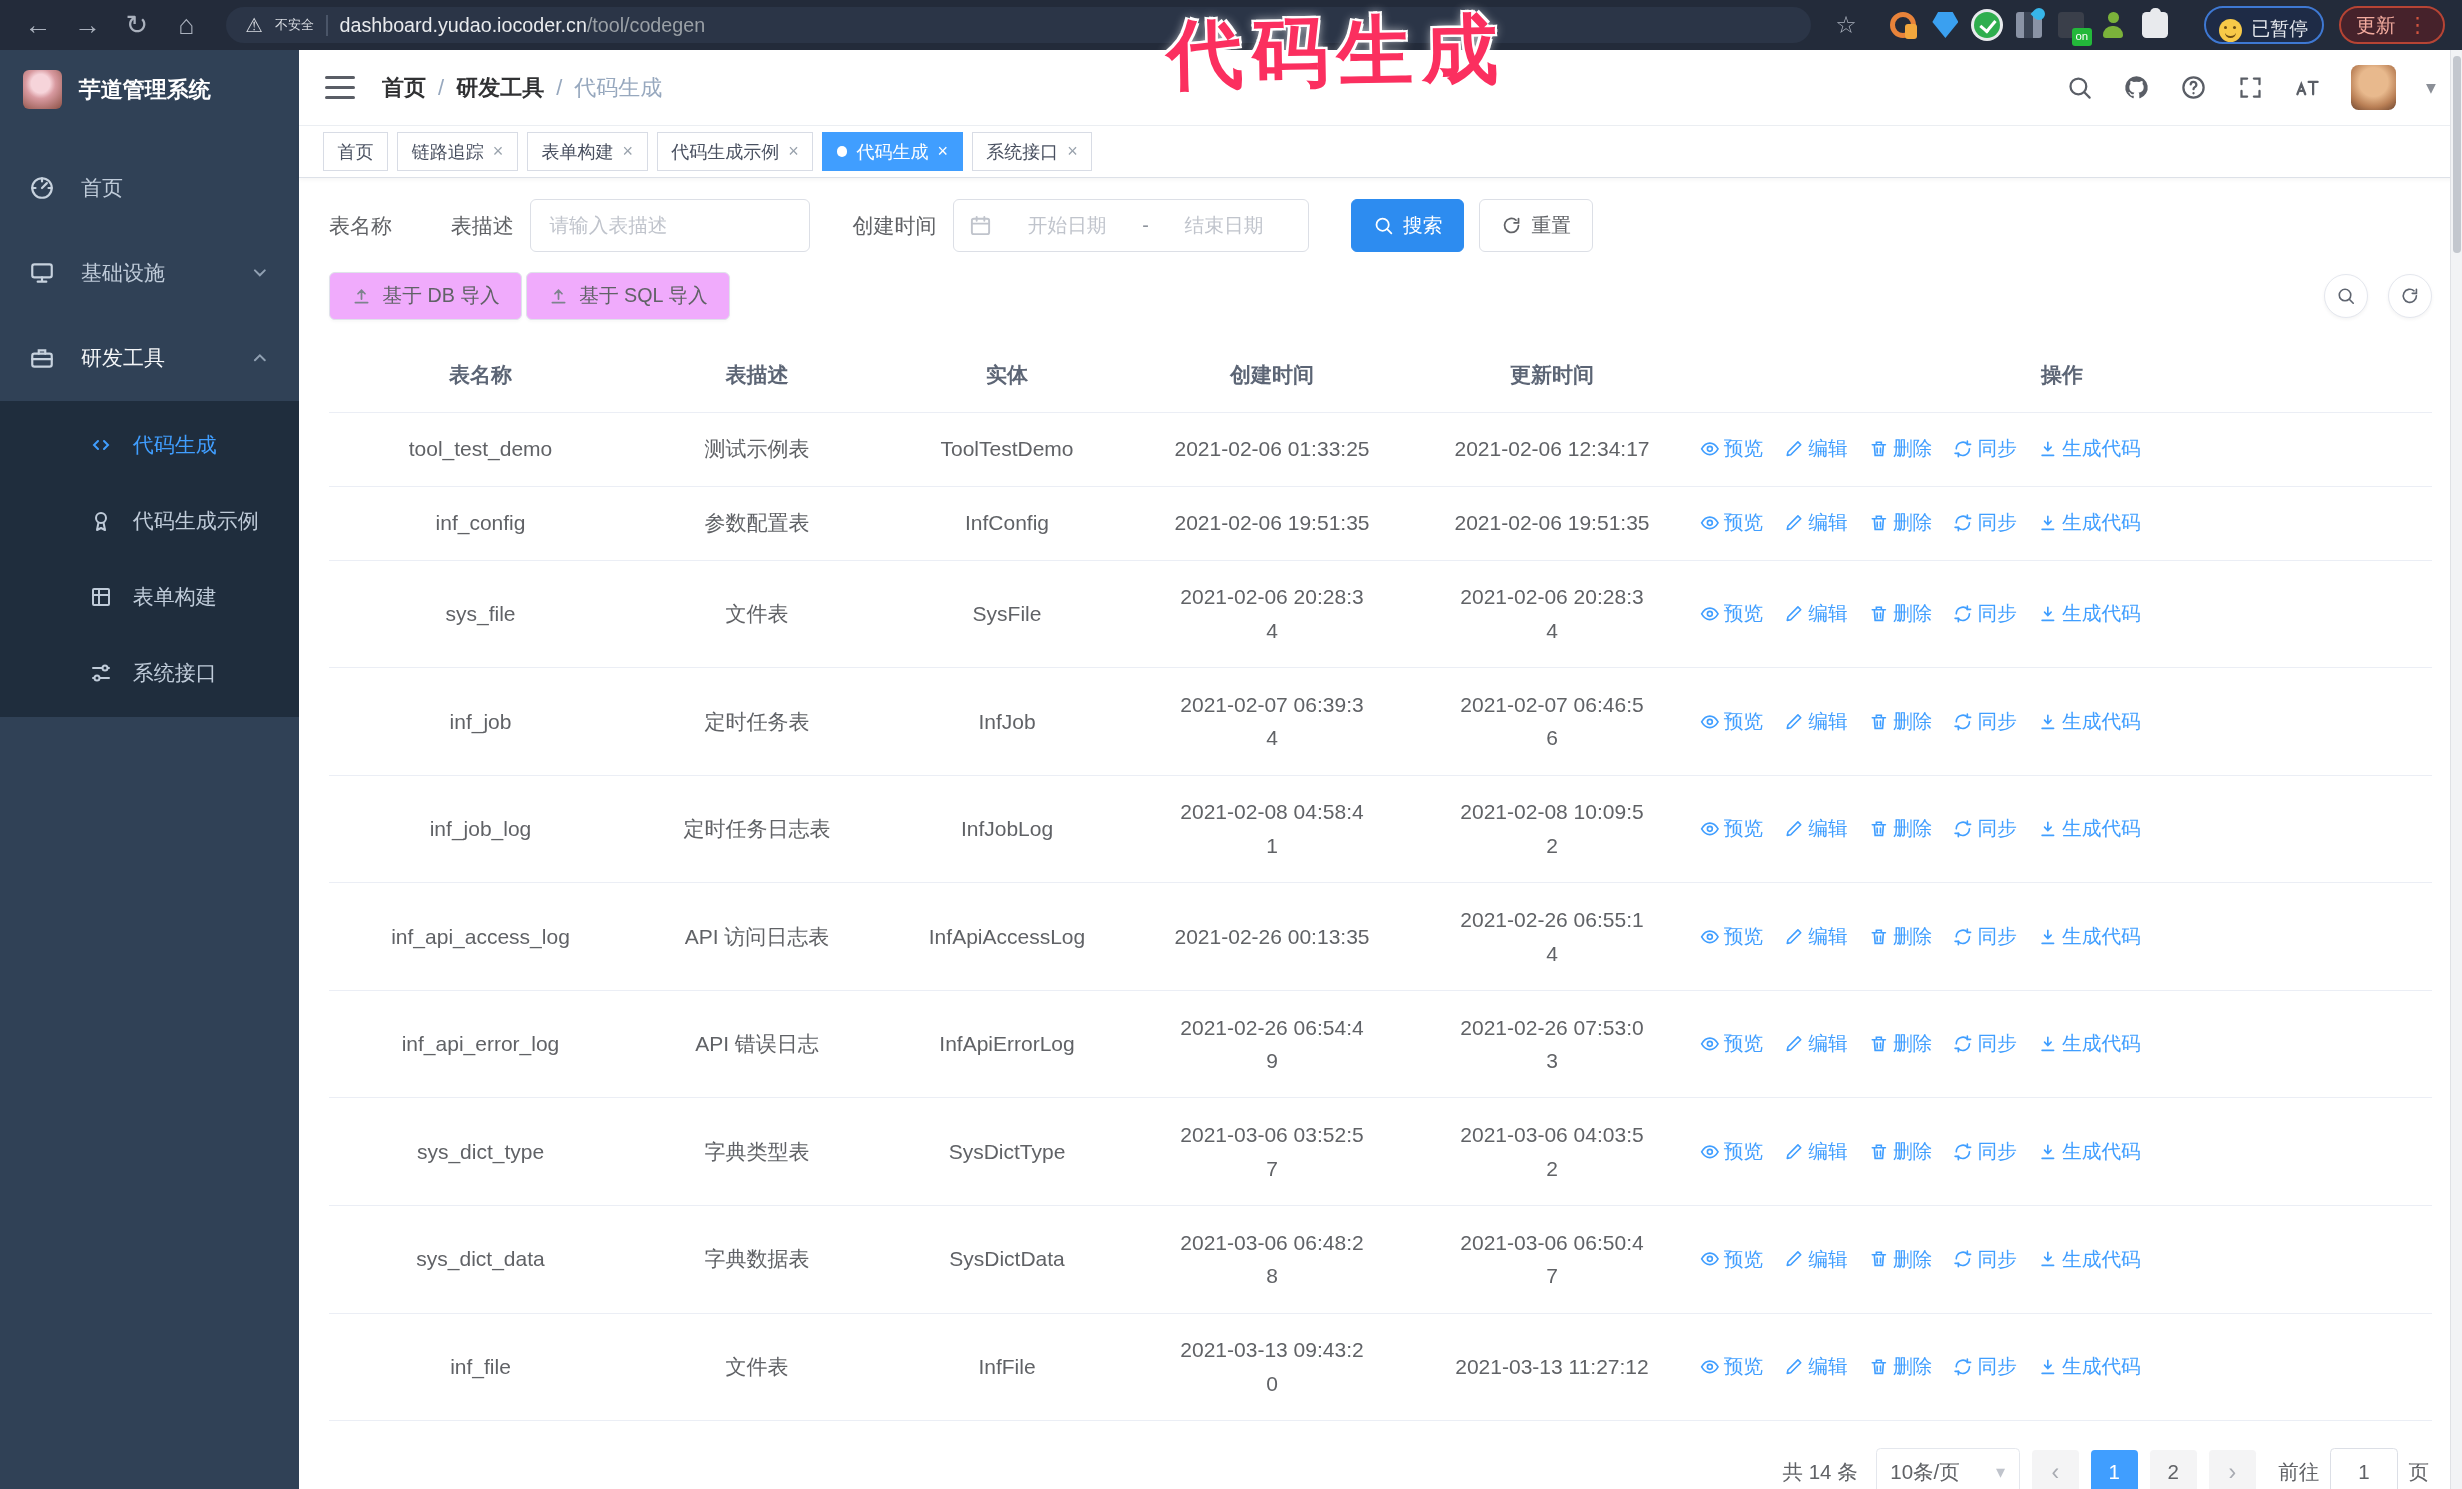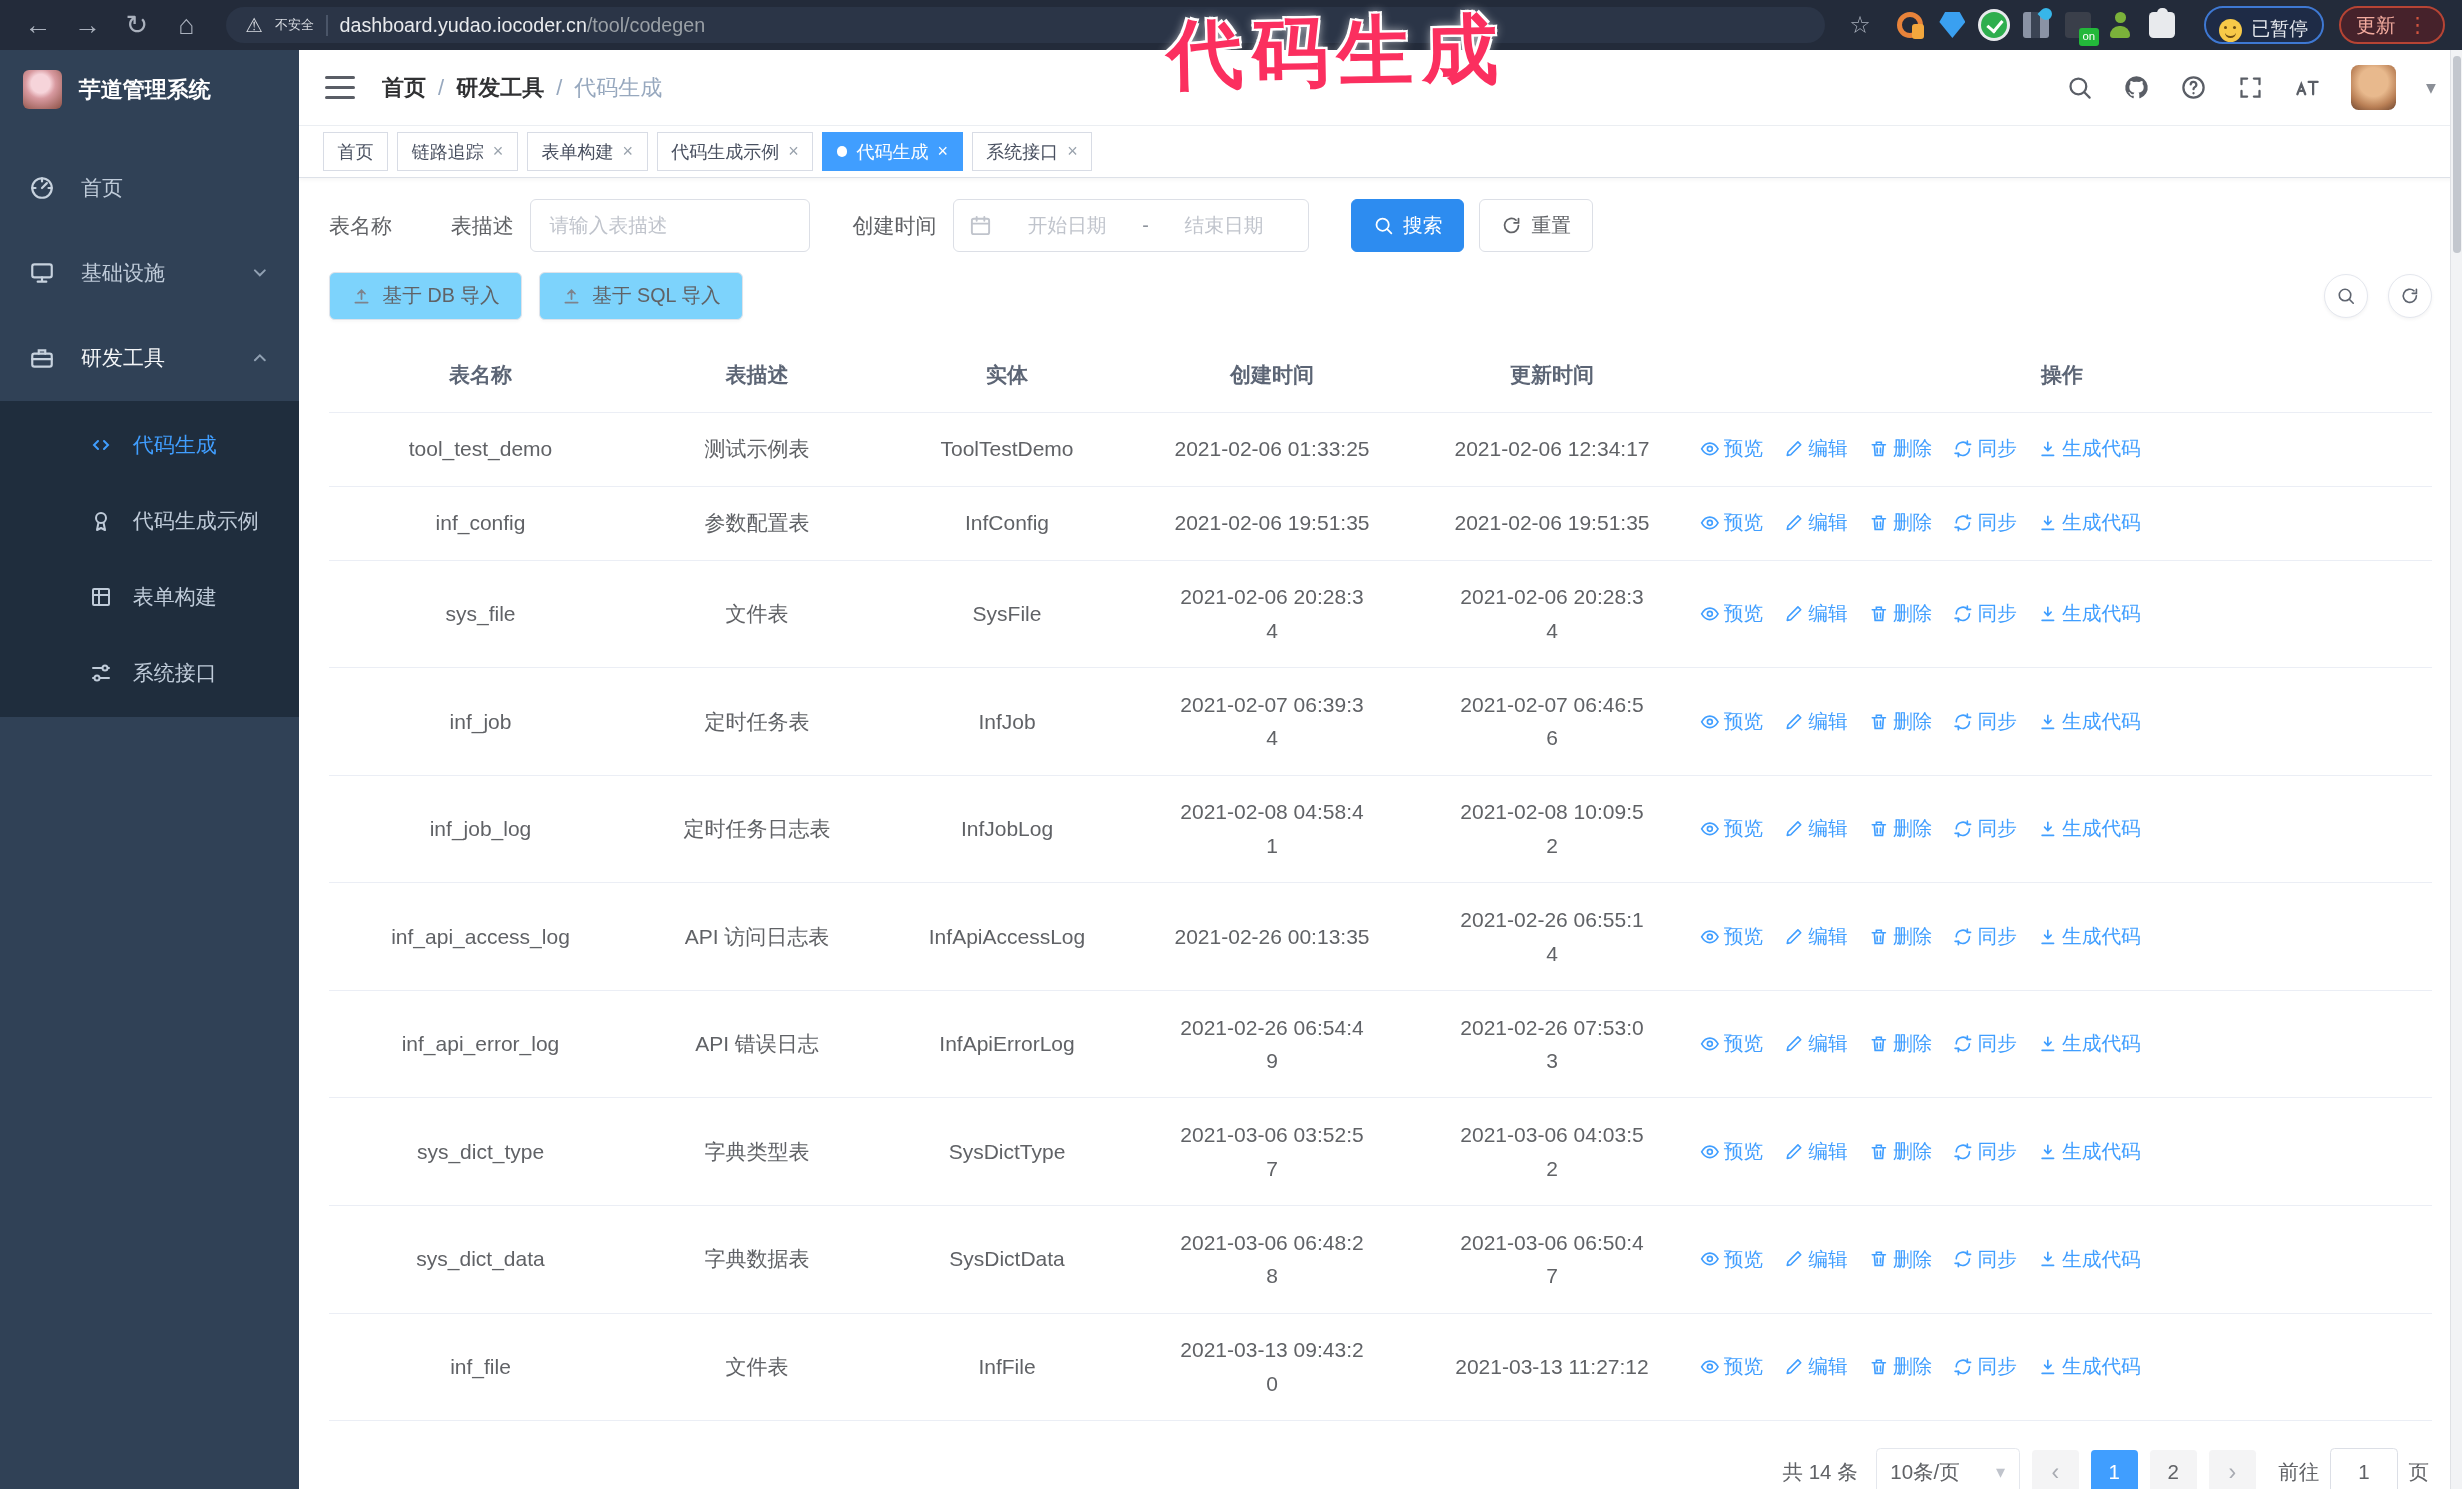--- a/index.html
+++ b/index.html
@@ -11,21 +11,21 @@
   .browser-bar { height:50px; background:#232b3a; display:flex; align-items:center; padding:0 16.7px; gap:7.6px; }
   .nav-btn { width:42px; height:42px; display:flex; align-items:center; justify-content:center; color:#aab1bd; font-size:27px; border-radius:50%; flex:0 0 auto; }
   .address-bar { flex:1; height:36px; margin:0 10.6px; background:#2b3547; border-radius:18px; display:flex; align-items:center; padding:0 19.7px; gap:12px; min-width:0; }
   .warn-ico { color:#d7dae0; font-size:19.7px; }
   .security-label { color:#d7dae0; font-size:13px; white-space:nowrap; }
   .addr-divider { width:1.5px; height:21px; background:#4a5568; }
   .url { font-size:19.7px; white-space:nowrap; overflow:hidden; }
   .url .host { color:#e8eaed; }
   .url .path { color:#9aa0a6; }
   .star-btn { color:#aab1bd; font-size:24px; margin:0 6px; }
-  .ext-row { display:flex; align-items:flex-start; gap:16px; margin:0 13px; }
+  .ext-row { display:flex; align-items:flex-start; gap:16px; margin:0 20px; }
   .ext { position:relative; width:26px; height:26px; flex:0 0 auto; }
   .ext-orange { border:5.3px solid #e8833a; border-radius:50%; }
   .ext-orange::after { content:""; position:absolute; right:-6px; bottom:-6px; width:12px; height:15px; background:#f2a73d; border-radius:3px; }
   .ext-gem { background:#3aa0f0; clip-path:polygon(50% 100%,0 38%,22% 0,78% 0,100% 38%); }
   .ext-green { background:#2fae4e; border-radius:50%; box-shadow:0 0 0 3px #e8eaed; }
   .ext-green::after { content:""; position:absolute; left:8.3px; top:4.5px; width:6.8px; height:12px; border-right:3px solid #fff; border-bottom:3px solid #fff; transform:rotate(40deg); }
   .ext-grid { background:linear-gradient(90deg,#8a93a5 30%,#3b4454 30%,#3b4454 65%,#8a93a5 65%); border-radius:3px; }
   .ext-grid::after { content:""; position:absolute; right:-3px; top:-4.5px; width:12px; height:12px; background:#37b6e9; border-radius:50% 50% 50% 0; transform:rotate(45deg); }
   .ext-dark { background:#3a3f4a; border-radius:3.8px; }
   .ext-on-badge { position:absolute; right:-7.6px; bottom:-7.6px; background:#23b83a; color:#fff; font-size:11.4px; line-height:1; padding:3px 3.8px; border-radius:3px; }
@@ -94,21 +94,21 @@
   .date-range { width:356px; height:53px; border:1.5px solid #dcdfe6; border-radius:6px; display:flex; align-items:center; padding:0 15px; gap:6px; }
   .date-range .cal { width:23px; height:23px; color:#c0c4cc; flex:0 0 auto; }
   .dr-ph { flex:1; text-align:center; color:#c0c4cc; font-size:19.7px; white-space:nowrap; }
   .dr-sep { color:#8d939c; font-size:19.7px; }
   .btn { height:53px; display:flex; align-items:center; gap:9px; padding:0 21px; border-radius:6px; font-size:19.7px; cursor:pointer; white-space:nowrap; }
   .btn .bi { width:21px; height:21px; }
   .btn-primary { background:#2d8cf0; color:#fff; border:1.5px solid #2d8cf0; }
   .btn-plain { background:#fff; color:#606266; border:1.5px solid #dcdfe6; margin-left:15px; }
 
   .toolbar-row { display:flex; align-items:center; margin-bottom:18px; flex:0 0 auto; }
-  .btn-outline { height:48px; display:flex; align-items:center; gap:10.6px; padding:0 21px; border:1.5px solid #dfe3ea; border-radius:6px; background:#7dd3fc; color:#606266; font-size:19.7px; cursor:pointer; margin-right:17px; box-shadow:0 1.5px 3px rgba(0,0,0,.03); }
+  .btn-outline { height:48px; display:flex; align-items:center; gap:10.6px; padding:0 21px; border:1.5px solid #dfe3ea; border-radius:6px; background:#f0abfc; color:#606266; font-size:19.7px; cursor:pointer; margin-right:4px; box-shadow:0 1.5px 3px rgba(0,0,0,.03); }
   .btn-outline .bi { width:21px; height:21px; color:#7d838d; }
   .toolbar-right { margin-left:auto; display:flex; gap:19.7px; }
   .circle-btn { width:44px; height:44px; border-radius:50%; border:1.5px solid #e4e7ee; background:#fff; display:flex; align-items:center; justify-content:center; color:#5f6570; cursor:pointer; box-shadow:0 1.5px 3.8px rgba(0,0,0,.05); }
   .circle-btn .bi { width:19.7px; height:19.7px; }
 
   
   table.grid { width:100%; border-collapse:collapse; table-layout:fixed; flex:0 0 auto; }
   table.grid th { font-size:21px; color:#5c6575; font-weight:700; text-align:center; padding:23px 7.6px; border-bottom:1.5px solid #ebeef5; }
   table.grid td { font-size:21px; color:#606266; text-align:center; padding:19.7px 7.6px; border-bottom:1.5px solid #ebeef5; line-height:1.6; word-break:break-all; }
   td.date-cell { white-space:pre-line; }

